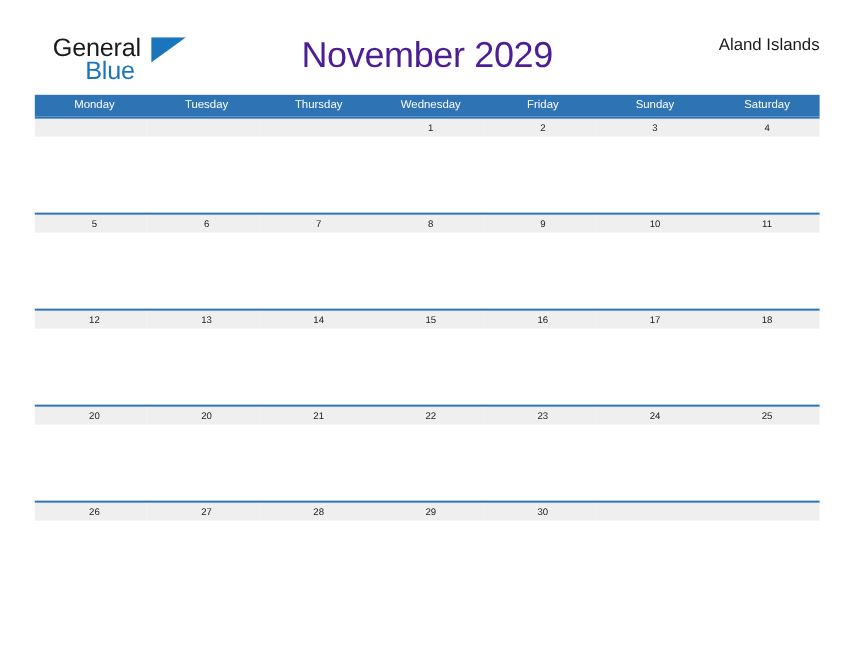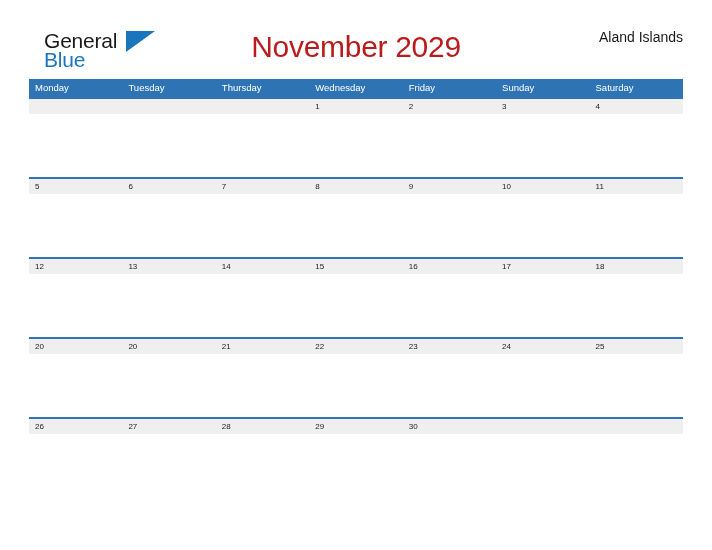--- a/index.html
+++ b/index.html
@@ -36,55 +36,57 @@
     letter-spacing: -0.2px;
     display: block;
     font-family: "Liberation Sans", sans-serif;
   }
   .brand-blue {
     font-size: 21px;
     color: #1b75bc;
     letter-spacing: -0.2px;
     display: block;
     margin-top: -2px;
+    margin-left: 27px;
   }
   .brand-flag {
     position: absolute;
     left: 82px;
     top: 1px;
     width: 30px;
     height: 22px;
   }
 
   .calendar-title {
     position: absolute;
     left: 0;
     right: 0;
     top: 30px;
     text-align: center;
     font-size: 30px;
     font-weight: 400;
-    color: #b91c1c;
+    color: #4c1d95;
     letter-spacing: -0.3px;
   }
 
   .location-label {
     position: absolute;
     right: 29px;
     top: 29px;
     font-size: 14px;
     color: #1a1a1a;
   }
 
   
   .calendar {
     position: absolute;
     left: 29px;
     top: 79px;
     width: 654px;
+    text-align: center;
   }
 
   .weekday-row {
     display: flex;
     background: #2e74b5;
   }
   .weekday-cell {
     flex: 1 1 0;
     color: #ffffff;
     font-size: 9.5px;

